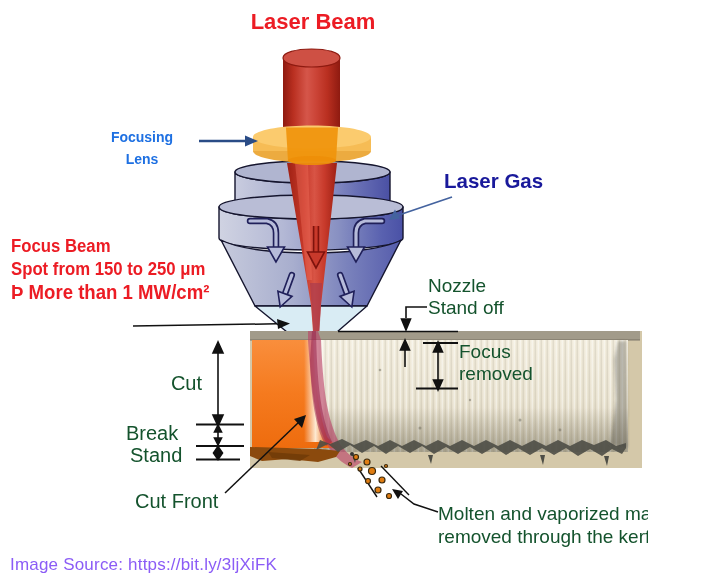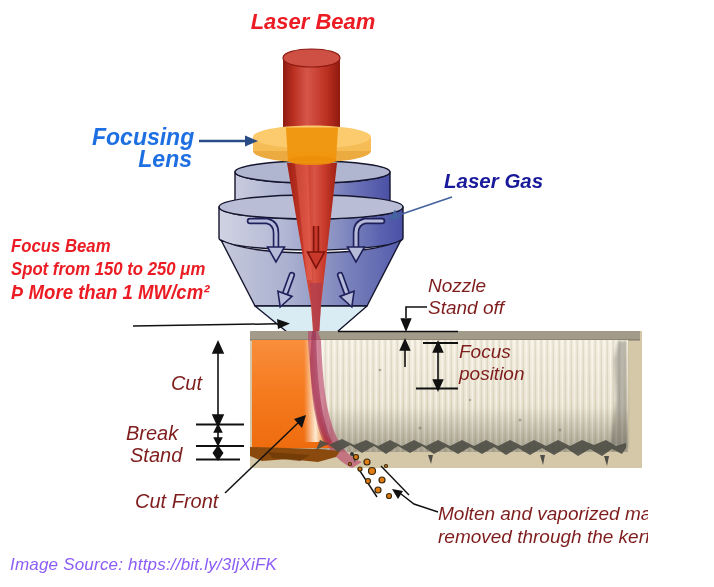--- a/index.html
+++ b/index.html
@@ -1,24 +1,24 @@
 <!DOCTYPE html>
 <html style="--label_red: #EC1C24; --label_blue: #1E70E2; --label_navy: #19199B; --beam_red: #C23829; --lens_yellow: #FBCB6E; --lens_orange: #F0940B; --nozzle_blue: #7E86BE; --nozzle_tip_blue: #D9ECF4; --workpiece_orange: #F5791E; --dross_brown: #8B4A0D; --cut_face_cream: #EFEADB; --photo_tan: #D4C8A9;"><head>
 <meta charset="utf-8">
 <style>
   html,body{margin:0;padding:0;background:#fff;}
   .stage{
     position:relative;width:648px;height:587px;background:#ffffff;
-    overflow:hidden;font-family:"Liberation Sans",sans-serif;font-style:italic;
+    overflow:hidden;font-family:"Liberation Sans",sans-serif;
   }
   .stage svg{position:absolute;left:0;top:0;}
-  .lbl{position:absolute;color:#7f1d1d;line-height:1.15;}
+  .lbl{position:absolute;color:#14532d;line-height:1.15;}
   .pre{white-space:pre-line;}
   .red-title{color:var(--label_red);font-weight:bold;font-size:22px;text-align:center;}
-  .blue-lbl{color:var(--label_blue);font-weight:bold;font-size:23px;line-height:22px;text-align:right;}
+  .blue-lbl{color:var(--label_blue);font-weight:bold;font-size:14px;line-height:22px;text-align:center;}
   .navy-lbl{color:var(--label_navy);font-weight:bold;font-size:20.5px;}
   .red-note{color:var(--label_red);font-weight:bold;line-height:23px;transform:scaleX(.93);transform-origin:left top;}
   .red-note .l12{font-size:18px;display:block;}
   .red-note .l3{font-size:20px;display:block;}
   .blk-19{font-size:19px;line-height:22px;}
   .blk-20{font-size:20px;}
   .molten{font-size:19px;line-height:23px;}
   .src{font-size:17px;color:#8b5cf6;letter-spacing:.2px;}
 </style>
 </head>
@@ -256,21 +256,21 @@
   <div class="lbl red-note" style="left:11px;top:235px;">
     <span class="l12">Focus Beam</span>
     <span class="l12">Spot from 150 to 250 μm</span>
     <span class="l3">Þ  More than 1 MW/cm²</span>
   </div>
 
   <div class="lbl blk-19 pre" style="left:428px;top:275px;">Nozzle
 Stand off</div>
 
   <div class="lbl blk-19 pre" style="left:459px;top:341px;">Focus
-position</div>
+removed</div>
 
   <div class="lbl blk-20" style="left:136px;top:372px;width:66px;text-align:right;">Cut</div>
 
   <div class="lbl blk-20" style="left:126px;top:422px;">Break</div>
 
   <div class="lbl blk-20" style="left:130px;top:444px;">Stand</div>
 
   <div class="lbl blk-20" style="left:135px;top:490px;">Cut Front</div>
 
   <div class="lbl molten pre" style="left:438px;top:502px;width:270px;">Molten and vaporized material

